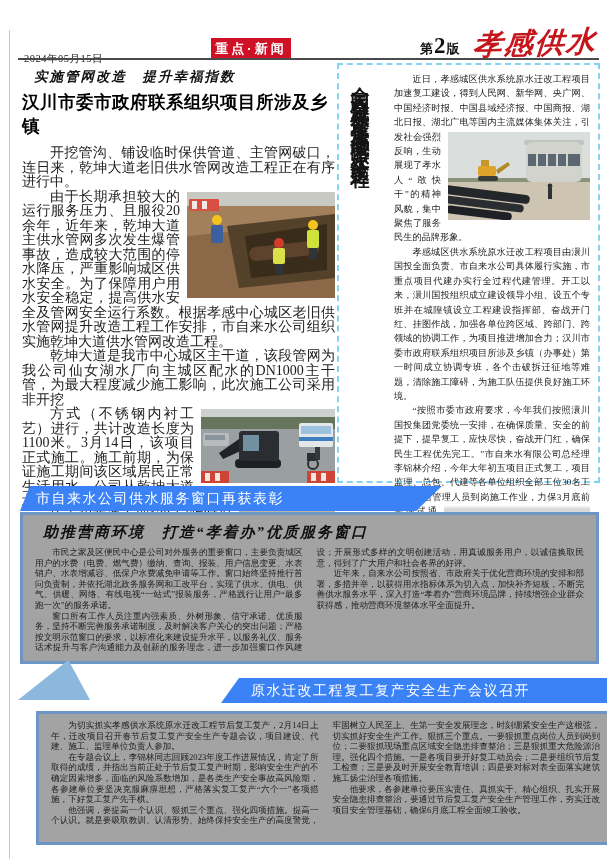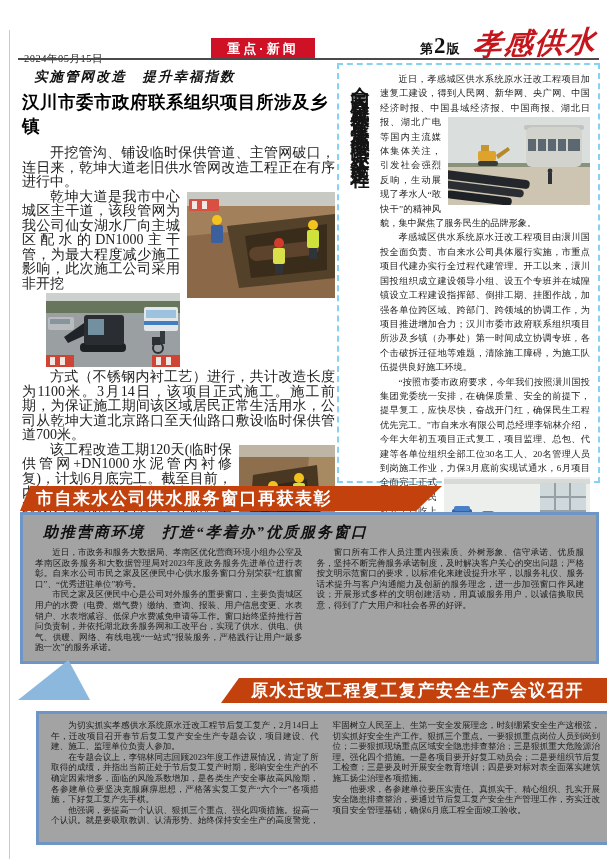--- a/index.html
+++ b/index.html
@@ -3,21 +3,21 @@
 <meta charset="utf-8">
 <style>
   html,body{margin:0;padding:0;background:#ffffff;}
   .page{position:relative;width:607px;height:859px;background:#fff;overflow:hidden;
         font-family:"Liberation Serif","DejaVu Serif",serif;color:#1c1c1c;}
   .page-edge{position:absolute;left:9px;top:30px;width:1px;height:829px;background:#c9c9c9;}
 
   
   .hdr-date{position:absolute;left:24px;top:44px;font-size:10.5px;color:#222;letter-spacing:.5px;margin-top:8px;}
   .hdr-rule{position:absolute;left:18px;right:8px;top:58px;height:2px;background:#4a4a4a;}
-  .hdr-section{position:absolute;left:211px;top:38px;width:104px;height:21px;background:#ce1126;
+  .hdr-section{position:absolute;left:211px;top:38px;width:80px;height:21px;background:#ce1126;
         color:#fff;font-family:"Liberation Sans","DejaVu Sans",sans-serif;font-weight:bold;
         font-size:13px;display:flex;align-items:center;justify-content:center;letter-spacing:3px;}
   .hdr-edition{position:absolute;left:420px;top:33px;display:flex;align-items:baseline;font-weight:bold;color:#111;}
   .hdr-edition .small{font-size:13px;}
   .hdr-edition .big{font-size:23px;margin:0 1px;}
   .masthead{position:absolute;right:10px;top:24px;width:128px;text-align:right;color:#c4161c;
         font-size:29px;font-weight:bold;font-style:italic;letter-spacing:2px;
         transform:skewX(-6deg) rotate(-2deg);font-family:"DejaVu Serif",serif;}
 
   
@@ -30,34 +30,34 @@
   .nbody p{margin:0;text-indent:2em;}
   .ph{border:0;display:block;}
   .fr{float:right;margin:2px 0 3px 7px;}
   .ph-a1{width:148px;height:106px;}
   .ph-a2{width:134px;height:74px;}
   .ph-a3{width:96px;height:110px;}
 
   
   .sidebar{position:absolute;left:337px;top:63px;width:263px;height:420px;
         border:2px dashed #86d2f3;box-sizing:border-box;padding:7px 8px 6px 8px;
-        display:flex;gap:7px;}
+        display:flex;gap:21px;}
   .vtitle{writing-mode:vertical-rl;text-orientation:upright;font-family:"Liberation Sans","DejaVu Sans",sans-serif;
         font-weight:bold;font-size:19px;letter-spacing:5px;color:#141414;line-height:26px;
         height:100%;flex:0 0 26px;}
   .sb-body{flex:1;font-size:9.2px;line-height:14.4px;text-align:justify;}
   .sb-body p{margin:0;text-indent:2em;}
   .sb-body .cont{text-indent:0;display:inline;}
   .ph-s1{width:142px;height:88px;}
   .ph-s2{width:146px;height:84px;}
 
   
   .sec2{position:absolute;left:20px;top:486px;width:579px;}
-  .banner{height:25px;background:#c2410c;color:#fff;font-family:"Liberation Sans","DejaVu Sans",sans-serif;
-        font-weight:bold;font-size:17px;display:flex;align-items:center;letter-spacing:1.5px;}
+  .banner{height:25px;background:#3b82f6;color:#fff;font-family:"Liberation Sans","DejaVu Sans",sans-serif;
+        font-weight:normal;font-size:14px;display:flex;align-items:center;letter-spacing:1.5px;}
   .banner-l{width:422px;clip-path:polygon(10px 0,100% 0,calc(100% - 26px) 100%,0 100%);padding-left:16px;box-sizing:border-box;}
   .bluebox{border:3px solid #6d95c5;box-sizing:border-box;background:#a3a3a3;padding:6px 12px 8px 12px;}
   .sec2 .bluebox{width:579px;min-height:148px;margin-top:1px;}
   .subtitle{font-size:15px;font-weight:bold;font-style:italic;letter-spacing:2px;color:#101010;margin:2px 0 5px 8px;}
   .cols{column-count:2;column-gap:14px;column-fill:auto;height:106px;
         font-size:8.6px;line-height:10.6px;text-align:justify;}
   .cols p{margin:0;text-indent:2em;}
 
   .tri-dec{position:absolute;left:18px;top:660px;width:72px;height:40px;background:#8cb8de;
         clip-path:polygon(0 100%,100% 100%,70% 0);}
@@ -101,20 +101,21 @@
         <rect x="62" y="52" width="70" height="14" rx="7" fill="#5d432c" transform="rotate(-6 97 59)"></rect>
         <rect x="24" y="33" width="12" height="18" rx="2" fill="#3c5f9e"></rect>
           <circle cx="30" cy="28" r="5" fill="#f4c41e"></circle>
         <rect x="86" y="56" width="12" height="16" rx="2" fill="#d9e04a"></rect>
           <circle cx="92" cy="51" r="5" fill="#d23c2c"></circle>
           <rect x="88" y="72" width="8" height="10" fill="#2f3438"></rect>
         <rect x="120" y="38" width="12" height="18" rx="2" fill="#cfe23c"></rect>
           <circle cx="126" cy="33" r="5" fill="#f4c41e"></circle>
           <rect x="122" y="56" width="8" height="11" fill="#2f3438"></rect>
       </svg>
+      <p>由于长期承担较大的运行服务压力、且服役20余年，近年来，乾坤大道主供水管网多次发生爆管事故，造成较大范围的停水降压，严重影响城区供水安全。为了保障用户用水安全稳定，提高供水安全及管网安全运行系数。根据孝感中心城区老旧供水管网提升改造工程工作安排，市自来水公司组织实施乾坤大道供水管网改造工程。</p>
       <p>乾坤大道是我市中心城区主干道，该段管网为我公司仙女湖水厂向主城区配水的DN1000主干管，为最大程度减少施工影响，此次施工公司采用非开挖</p>
       <svg class="ph ph-a2 fr" viewBox="0 0 134 74">
         <rect width="134" height="10" fill="#ccd1cf"></rect>
           <rect y="8" width="134" height="14" fill="#66755c"></rect>
           <rect y="20" width="134" height="54" fill="#9aa0a2"></rect>
         <rect x="2" y="24" width="26" height="13" rx="2" fill="#b8bcbf"></rect>
           <rect x="4" y="26" width="20" height="5" fill="#88959d"></rect>
         <rect x="98" y="14" width="34" height="24" rx="2" fill="#e4e7e9"></rect>
           <rect x="100" y="17" width="30" height="8" fill="#9cc2de"></rect>
           <rect x="98" y="28" width="34" height="4" fill="#3f7fc0"></rect>
@@ -168,21 +169,21 @@
           <rect x="33" y="28" width="8" height="7" fill="#c8952a"></rect>
             <rect x="30" y="34" width="18" height="10" rx="2" fill="#dda32b"></rect>
             <path d="M48 38 L60 30 L62 33 L50 42 Z" fill="#b5882a"></path>
             <rect x="30" y="44" width="20" height="5" rx="2" fill="#3a3c38"></rect>
           <rect x="-6" y="58" width="88" height="9" rx="4" fill="#23262a" transform="rotate(7 38 62)"></rect>
           <rect x="-4" y="68" width="80" height="8" rx="4" fill="#2a2e33" transform="rotate(7 36 72)"></rect>
           <rect x="-2" y="77" width="66" height="8" rx="4" fill="#1d2024" transform="rotate(7 31 81)"></rect>
           <rect x="100" y="56" width="4" height="11" fill="#2e3236"></rect>
             <circle cx="102" cy="54" r="2.4" fill="#2e3236"></circle>
         </svg><span class="cont">等国内主流媒体集体关注，引发社会强烈反响，生动展现了孝水人“敢快干”的精神风貌，集中聚焦了服务民生的品牌形象。</span></p>
-      <p>孝感城区供水系统原水迁改工程项目由澴川国投全面负责、市自来水公司具体履行实施，市重点项目代建办实行全过程代建管理。开工以来，澴川国投组织成立建设领导小组、设五个专班并在城隍镇设立工程建设指挥部、倒排工期、挂图作战，加强各单位跨区域、跨部门、跨领域的协调工作，为项目推进增加合力；汉川市委市政府联系组织项目所涉及乡镇（办事处）第一时间成立协调专班，各个击破拆迁征地等难题，清除施工障碍，为施工队伍提供良好施工环境。</p>
+      <p>孝感城区供水系统原水迁改工程项目由澴川国投全面负责、市自来水公司具体履行实施，市重点项目代建办实行全过程代建管理。开工以来，澴川国投组织成立建设领导小组、设五个专班并在城隍镇设立工程建设指挥部、奋战开门红、挂图作战，加强各单位跨区域、跨部门、跨领域的协调工作，为项目推进增加合力；汉川市委市政府联系组织项目所涉及乡镇（办事处）第一时间成立协调专班，各个击破拆迁征地等难题，清除施工障碍，为施工队伍提供良好施工环境。</p>
       <p><span>“按照市委市政府要求，今年我们按照澴川国投集团党委统一安排，在确保质量、安全的前提下，提早复工，应快尽快，奋战开门红，确保民生工程优先完工。”市自来水有限公司总经理李锦林介绍，今年大年初五项目正式复工，项目监理、总包、代建等各单位组织全部工位30名工人、20名管理人员到岗施工作业，力</span><svg class="ph ph-s2 fr" viewBox="0 0 146 84">
           <rect width="146" height="84" fill="#edefec"></rect>
             <rect width="146" height="5" y="2" fill="#d7dad6"></rect>
           <rect x="96" y="6" width="46" height="42" fill="#cfd8db"></rect>
           <rect x="110" y="6" width="2" height="42" fill="#97a1a5"></rect>
             <rect x="125" y="6" width="2" height="42" fill="#97a1a5"></rect>
             <rect x="96" y="19" width="46" height="2" fill="#97a1a5"></rect>
             <rect x="96" y="33" width="46" height="2" fill="#97a1a5"></rect>
           <rect y="56" width="146" height="28" fill="#c2c6c8"></rect>
             <rect y="62" width="146" height="8" fill="#868d91"></rect>
@@ -201,23 +202,23 @@
             <rect x="100" y="50" width="2" height="8" fill="#9aa3a7"></rect>
         </svg><span class="cont">保3月底前实现试通水，6月项目全面完工正式通水，让市民群众早日吃上更加优质的“放心水”。</span></p>
     </div>
   </div>
 
   <div class="sec2">
     <div class="banner banner-l">市自来水公司供水服务窗口再获表彰</div>
     <div class="bluebox">
       <div class="subtitle">助推营商环境　打造“孝着办”优质服务窗口</div>
       <div class="cols">
-        <p>近日，市政务和服务大数据局、孝南区优化营商环境小组办公室及孝南区政务服务和大数据管理局对2023年度政务服务先进单位进行表彰。自来水公司市民之家及区便民中心供水服务窗口分别荣获“红旗窗口”、“优秀进驻单位”称号。</p>
         <p>市民之家及区便民中心是公司对外服务的重要窗口，主要负责城区用户的水费（电费、燃气费）缴纳、查询、报装、用户信息变更、水表销户、水表增减容、低保户水费减免申请等工作。窗口始终坚持推行首问负责制，并依托湖北政务服务网和工改平台，实现了供水、供电、供气、供暖、网络、有线电视“一站式”报装服务，严格践行让用户“最多跑一次”的服务承诺。</p>
         <p>窗口所有工作人员注重内强素质、外树形象、信守承诺、优质服务，坚持不断完善服务承诺制度，及时解决客户关心的突出问题；严格按文明示范窗口的要求，以标准化来建设提升水平，以服务礼仪、服务话术提升与客户沟通能力及创新的服务理念，进一步加强窗口作风建设；开展形式多样的文明创建活动，用真诚服务用户，以诚信换取民意，得到了广大用户和社会各界的好评。</p>
+        <p>近年来，自来水公司按照省、市政府关于优化营商环境的安排和部署，多措并举，以获得用水指标体系为切入点，加快补齐短板，不断完善供水服务水平，深入打造“孝着办”营商环境品牌，持续增强企业群众获得感，推动营商环境整体水平全面提升。</p>
       </div>
     </div>
   </div>
 
   <div class="tri-dec"></div>
 
   <div class="sec3">
     <div class="banner banner-r">原水迁改工程复工复产安全生产会议召开</div>
     <div class="bluebox">
       <div class="cols">

